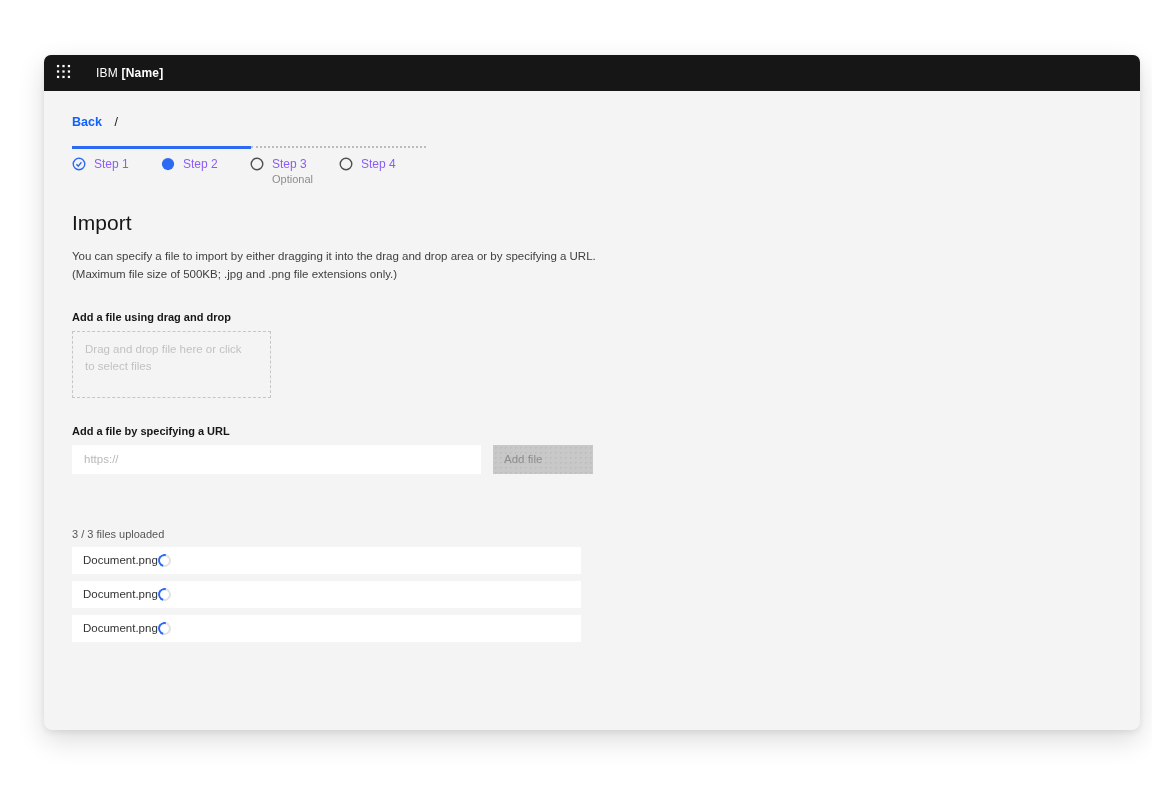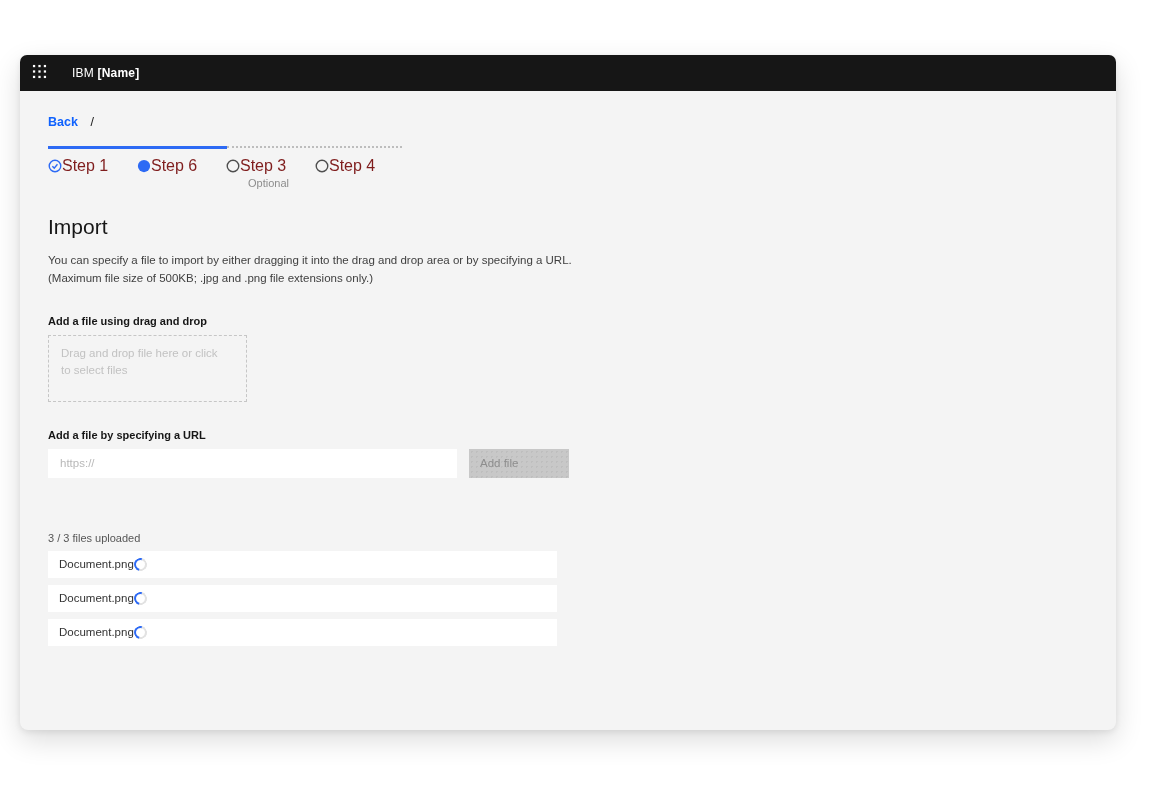--- a/index.html
+++ b/index.html
@@ -1,18 +1,18 @@
 <!DOCTYPE html>
 <html><head>
 <meta charset="utf-8">
 <style>
   * { margin: 0; padding: 0; box-sizing: border-box; }
   html, body { width: 1152px; height: 788px; background: #ffffff; font-family: "Liberation Sans", sans-serif; }
   .card {
-    position: absolute; left: 20px; top: 55px; width: 1096px; height: 675px;
+    position: absolute; left: 44px; top: 55px; width: 1096px; height: 675px;
     background: #f4f4f4; border-radius: 8px;
     box-shadow: 0 10px 28px rgba(0,0,0,0.14), 0 2px 6px rgba(0,0,0,0.08);
   }
   .topbar {
     height: 36px; background: #161616; border-radius: 7px 7px 0 0;
     display: flex; align-items: center; padding: 0 12px;
   }
   .switcher-btn { width: 32px; height: 28px; display: flex; align-items: center; justify-content: flex-start; background: transparent; border: none; cursor: pointer; }
   .brand { color: #ffffff; font-size: 12px; letter-spacing: 0.2px; margin-left: 8px; }
   .brand .brand-ibm { font-weight: 400; }
@@ -23,21 +23,21 @@
   .breadcrumb .sep { color: #161616; margin-left: 9px; }
 
   .progress { margin-top: 17px; width: 356px; }
   .track { display: flex; align-items: flex-start; height: 3px; }
   .track-done { width: 179px; height: 3px; background: #2d6af4; }
   .track-todo { width: 175px; border-top: 2px dotted #bdbdbd; margin-top: 0; }
   .steps { display: flex; margin-top: 8px; }
   .step { width: 89px; cursor: pointer; }
   .step-main { display: flex; align-items: center; }
   .step-icon { width: 14px; height: 14px; flex: 0 0 14px; }
-  .step-label { margin-left: 0; font-size: 16px; color: #7f1d1d; }
+  .step-label { margin-left: 8px; font-size: 12px; color: #8b5cf6; }
   .step-sub { margin-left: 22px; margin-top: 2px; font-size: 11px; color: #8d8d8d; }
 
   .actions { position: absolute; top: 91px; right: 28px; display: flex; gap: 13px; }
   .btn { height: 31px; border: none; font-family: "Liberation Sans", sans-serif; font-size: 12px; text-align: left; padding: 0 0 0 14px; cursor: pointer; }
   .btn-cancel {
     width: 112px; background-color: #3a3a3a; color: #ffffff; border: 1px solid #2c2c2c;
     background-image: radial-gradient(rgba(255,255,255,0.12) 1px, transparent 1px);
     background-size: 5px 5px;
   }
   .btn-next {
@@ -137,21 +137,21 @@
           </div>
         </div>
 
         <div class="step">
           <div class="step-main">
             <span class="step-icon">
               <svg width="14" height="14" viewBox="0 0 16 16">
                 <circle cx="8" cy="8" r="7" fill="#2d6af4"></circle>
               </svg>
             </span>
-            <span class="step-label">Step 6</span>
+            <span class="step-label">Step 2</span>
           </div>
         </div>
 
         <div class="step">
           <div class="step-main">
             <span class="step-icon">
               <svg width="14" height="14" viewBox="0 0 16 16">
                 <circle cx="8" cy="8" r="6.6" fill="none" stroke="#4f4f4f" stroke-width="1.6"></circle>
               </svg>
             </span>

